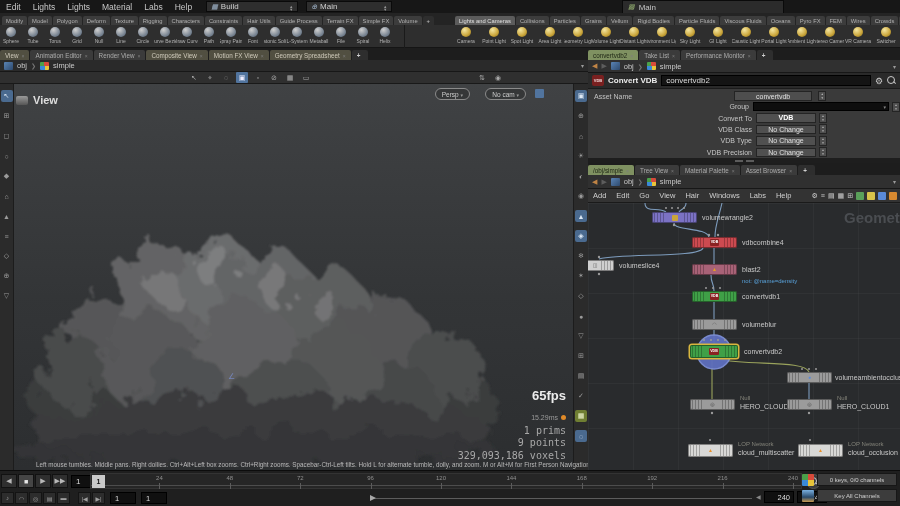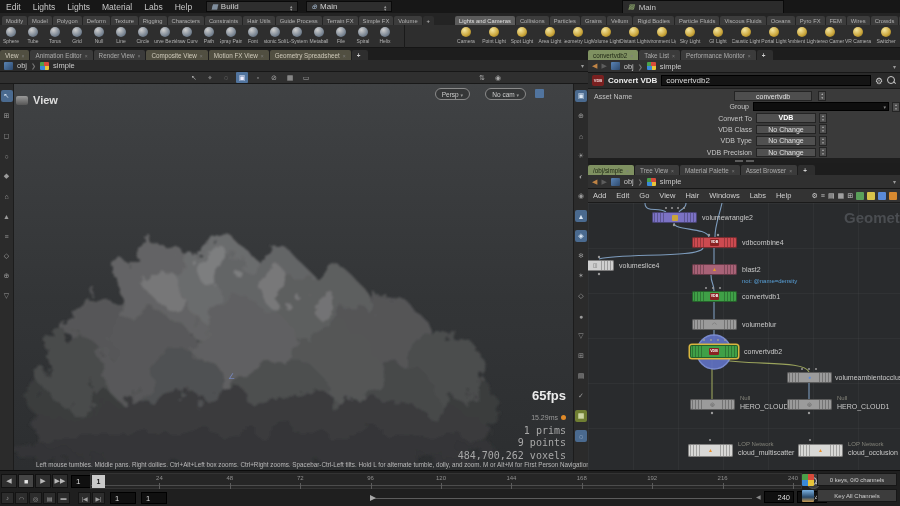--- a/index.html
+++ b/index.html
@@ -491,21 +491,21 @@
     </div>
     <span class="pill pill-persp"><span>Persp</span> <span class="dd">▾</span></span>
     <span class="pill pill-cam"><span>No cam</span> <span class="dd">▾</span></span>
     <span class="pill-extra"></span>
     <span class="axisglyph">∠</span>
     <div class="stats">
       <div class="fps">65fps</div>
       <div><span class="ms">15.29ms</span><span class="dot"></span></div>
       <div class="mono">1 prims</div>
       <div class="mono">9 points</div>
-      <div class="mono">484,700,262 voxels</div>
+      <div class="mono">329,093,186 voxels</div>
     </div>
     <div class="helpline">Left mouse tumbles. Middle pans. Right dollies. Ctrl+Alt+Left box zooms. Ctrl+Right zooms. Spacebar-Ctrl-Left tilts. Hold L for alternate tumble, dolly, and zoom. M or Alt+M for First Person Navigation.</div>
   </div>
 
   <div class="pathbar pb-params">
     <span class="navarrow">◀</span>
     <span class="navarrow dim">▶</span>
     <span class="nicon"></span>
     <span>obj</span>
     <span class="chev">❯</span>

